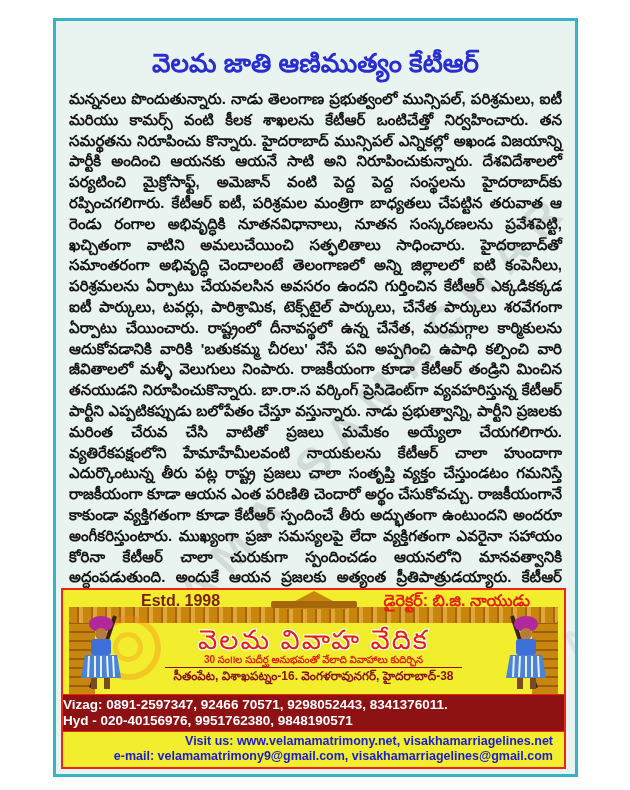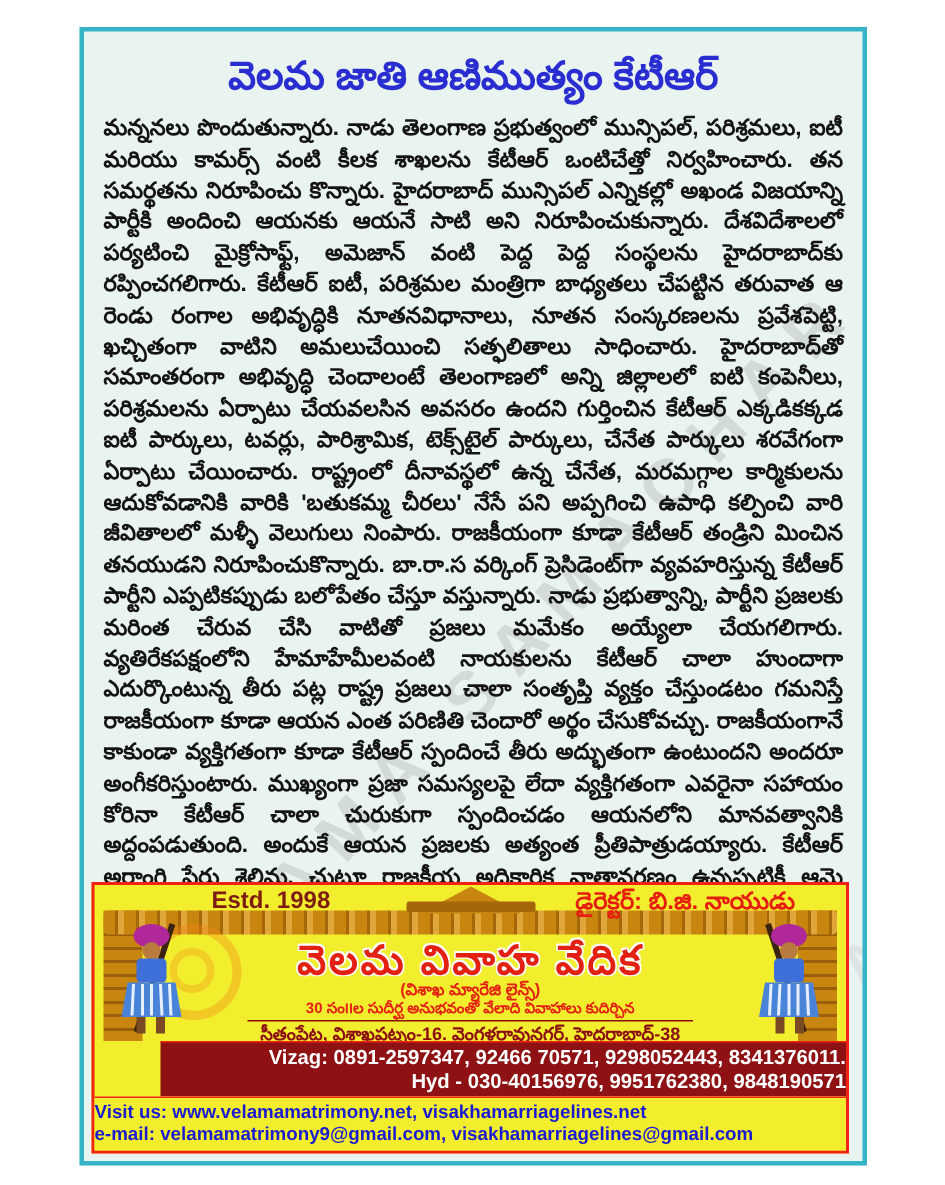--- a/index.html
+++ b/index.html
@@ -14,21 +14,21 @@
   .watermark{
     position:absolute;color:rgba(130,130,135,0.22);font-weight:bold;
     font-size:46px;letter-spacing:14px;white-space:nowrap;
     transform:rotate(-47deg);transform-origin:left bottom;pointer-events:none;z-index:1;
   }
   .wm1{left:60px;top:640px;}
   .wm2{left:250px;top:900px;font-size:40px;color:rgba(140,140,145,0.14);}
   .article{position:relative;z-index:2;}
   .page-title{
     text-align:center;color:#2a2ed1;font-weight:bold;font-size:26px;
-    padding:13px 6px 4px 6px;line-height:32px;
+    padding:26px 6px 4px 6px;line-height:32px;
   }
   .body-text{
     padding:6px 13px 0 13px;color:#141414;font-size:15px;line-height:20.8px;
     text-align:justify;font-weight:bold;
   }
   .signature{
     text-align:right;padding:2px 18px 0 0;line-height:1.25;
   }
   .sig-name{color:#e8321c;font-size:22px;font-weight:bold;}
   .sig-role{color:#e8321c;font-size:14px;font-weight:bold;}
@@ -60,35 +60,35 @@
   .pillar{
     position:absolute;top:17px;bottom:0;width:26px;z-index:1;
     background:repeating-linear-gradient(0deg,#c8860f 0 7px,#9a5f08 7px 9px);
   }
   .pillar-l{left:6px;}  .pillar-r{right:6px;}
   .figure{position:absolute;top:22px;z-index:4;}
   .fig-l{left:8px;}
   .fig-r{right:8px;transform:scaleX(-1);}
   .ad-center{position:relative;z-index:3;text-align:center;padding-top:12px;}
   .ad-title{
-    color:#e32113;font-weight:bold;font-size:27px;line-height:28px;letter-spacing:2px;
+    color:#e32113;font-weight:normal;font-size:27px;line-height:28px;letter-spacing:2px;
     text-shadow:-1px -1px 0 #fff,1px -1px 0 #fff,-1px 1px 0 #fff,1px 1px 0 #fff;
   }
   .ad-sub{color:#e32113;font-weight:bold;font-size:11px;line-height:13px;}
   .ad-line{color:#e32113;font-weight:bold;font-size:10px;line-height:12px;}
   .ad-address{
     color:#8b0f12;font-weight:bold;font-size:12px;line-height:15px;
     border-top:1px solid #8b0f12;display:inline-block;padding:1px 8px 0 8px;margin-top:1px;
   }
   .ad-phones{
-    background:#8e1113;color:#ffffff;font-weight:bold;text-align:right;
-    font-size:13.5px;line-height:16px;padding:2px 0;border-top:1px solid #f32314;margin-left:44px;
+    background:#8e1113;color:#ffffff;font-weight:bold;text-align:left;
+    font-size:13.5px;line-height:16px;padding:2px 0;border-top:1px solid #f32314;
   }
   .ad-web{
-    background:#f2ee2e;color:#1b1bd0;font-weight:bold;text-align:left;
+    background:#f2ee2e;color:#1b1bd0;font-weight:bold;text-align:right;
     font-size:12.5px;line-height:15px;padding:2px 11px 3px 0;border-top:1px solid #f32314;
   }
   .orange-swirl{
     position:absolute;left:34px;top:26px;width:52px;height:52px;border-radius:50%;
     border:6px solid rgba(243,130,20,0.35);z-index:2;
   }
   .orange-swirl:after{
     content:"";position:absolute;left:10px;top:10px;width:20px;height:20px;border-radius:50%;
     border:5px solid rgba(243,130,20,0.3);
   }
@@ -145,29 +145,28 @@
         <circle cx="30" cy="22" r="6" fill="#b97a3e"></circle>
         <rect x="20" y="27" width="20" height="16" rx="3" fill="#3f6fd8"></rect>
         <path d="M14 43 L46 43 L50 66 L10 66 Z" fill="#4a84d8"></path>
         <path d="M18 44 L17 65 M24 44 L24 65 M30 44 L30 65 M36 44 L37 65 M42 44 L43 65" stroke="#e8f0ff" stroke-width="2"></path>
         <rect x="20" y="66" width="6" height="11" fill="#7a4a22"></rect>
         <rect x="33" y="66" width="6" height="11" fill="#7a4a22"></rect>
       </svg>
 
       <div class="ad-center">
         <div class="ad-title">వెలమ వివాహ వేదిక</div>
-        <div class="ad-sub">(విశాఖ మ్యారేజి లైన్స్)</div>
         <div class="ad-line">30 సం౹౹ల సుదీర్ఘ అనుభవంతో వేలాది వివాహాలు కుదిర్చిన</div>
         <div class="ad-address">సీతంపేట, విశాఖపట్నం-16. వెంగళరావునగర్, హైదరాబాద్-38</div>
       </div>
     </div>
 
     <div class="ad-phones">
       <div>Vizag: 0891-2597347, 92466 70571, 9298052443, 8341376011.</div>
-      <div>Hyd - 030-40156976, 9951762380, 9848190571</div>
+      <div>Hyd - 020-40156976, 9951762380, 9848190571</div>
     </div>
 
     <div class="ad-web">
       <div>Visit us:  www.velamamatrimony.net, visakhamarriagelines.net</div>
       <div>e-mail: velamamatrimony9@gmail.com, visakhamarriagelines@gmail.com</div>
     </div>
   </div>
 
 </div>
 

